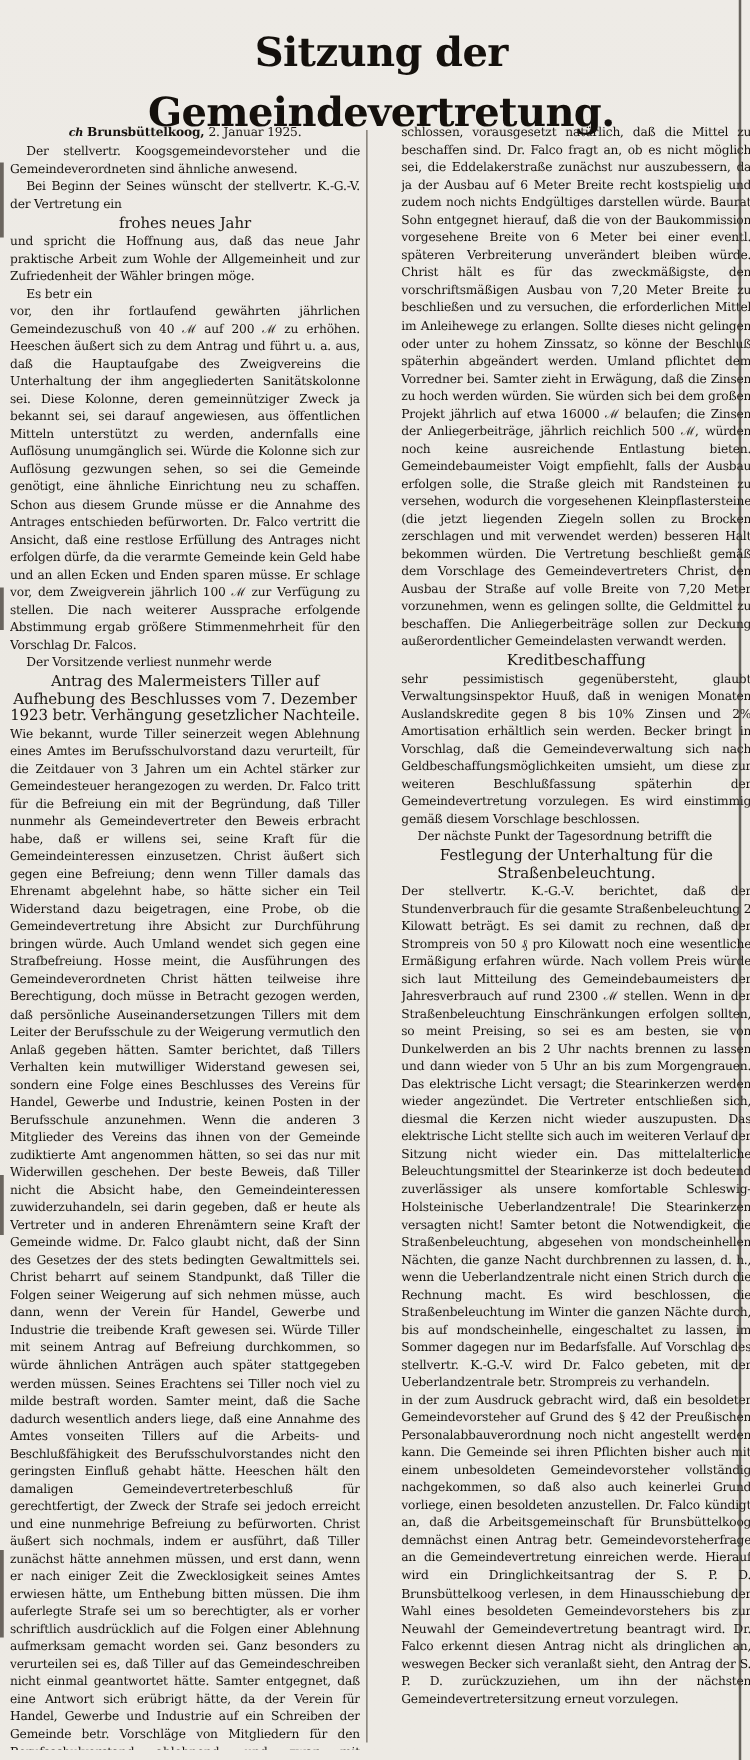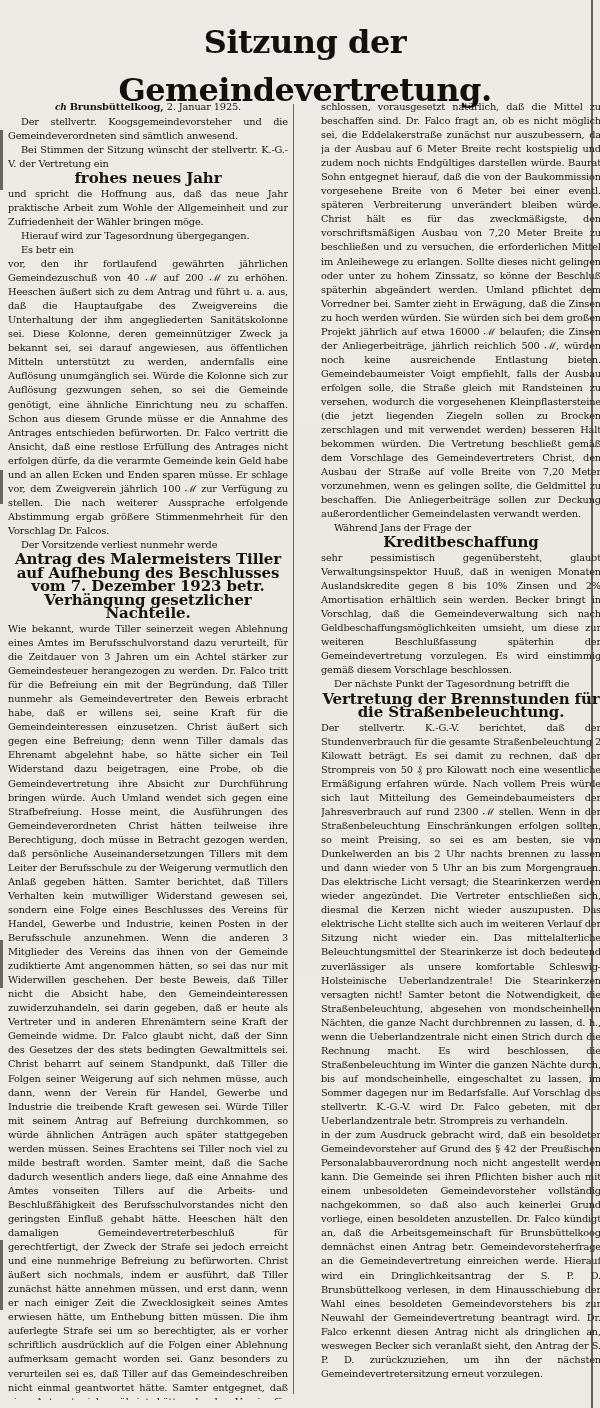--- a/index.html
+++ b/index.html
@@ -38,23 +38,23 @@
     font-size:9.8px;
     line-height:14.05px;
     text-align:justify;
     letter-spacing:-0.15px;
   }
   .col.right{margin-left:12px;}
   .col p{margin:0;}
   .col p.indent{text-indent:13px;}
   .col h2{
     margin:1px 0 1px 0;
-    font-size:15px;
+    font-size:12px;
     line-height:13.6px;
-    font-weight:bold;
+    font-weight:normal;
     text-align:center;
     letter-spacing:-0.1px;
   }
   .dateline{
     text-align:center;
     margin-bottom:1px !important;
   }
   .dl-prefix{font-style:italic;font-size:9px;font-weight:bold;}
   .dl-place{font-weight:bold;}
   .divider{
@@ -85,38 +85,36 @@
 <body>
 
 <div class="page">
   <div class="masthead">
     <h1>Sitzung der Gemeindevertretung.</h1>
   </div>
 
   <div class="cols">
     <div class="col left">
         <p class="dateline"><span class="dl-prefix">ch </span><span class="dl-place">Brunsbüttelkoog, </span><span>2. Januar 1925.</span></p>
-        <p class="indent">Der stellvertr. Koogsgemeindevorsteher und die Gemeindeverordneten sind sämtlich anwesend.</p>
-        <p class="indent">Bei Stimmen der Sitzung wünscht der stellvertr. K.-G.-V. der Vertretung ein</p>
+        <p class="indent">Der stellvertr. Koogsgemeindevorsteher und die Gemeindeverordneten sind ähnliche anwesend.</p>
+        <p class="indent">Bei Beginn der Seines wünscht der stellvertr. K.-G.-V. der Vertretung ein</p>
         <h2>frohes neues Jahr</h2>
         <p class="noindent">und spricht die Hoffnung aus, daß das neue Jahr praktische Arbeit zum Wohle der Allgemeinheit und zur Zufriedenheit der Wähler bringen möge.</p>
-        <p class="indent">Hierauf wird zur Tagesordnung übergegangen.</p>
         <p class="indent">Es betr ein</p>
         <p class="noindent">vor, den ihr fortlaufend gewährten jährlichen Gemeindezuschuß von 40 ℳ auf 200 ℳ zu erhöhen. Heeschen äußert sich zu dem Antrag und führt u. a. aus, daß die Hauptaufgabe des Zweigvereins die Unterhaltung der ihm angegliederten Sanitätskolonne sei. Diese Kolonne, deren gemeinnütziger Zweck ja bekannt sei, sei darauf angewiesen, aus öffentlichen Mitteln unterstützt zu werden, andernfalls eine Auflösung unumgänglich sei. Würde die Kolonne sich zur Auflösung gezwungen sehen, so sei die Gemeinde genötigt, eine ähnliche Einrichtung neu zu schaffen. Schon aus diesem Grunde müsse er die Annahme des Antrages entschieden befürworten. Dr. Falco vertritt die Ansicht, daß eine restlose Erfüllung des Antrages nicht erfolgen dürfe, da die verarmte Gemeinde kein Geld habe und an allen Ecken und Enden sparen müsse. Er schlage vor, dem Zweigverein jährlich 100 ℳ zur Verfügung zu stellen. Die nach weiterer Aussprache erfolgende Abstimmung ergab größere Stimmenmehrheit für den Vorschlag Dr. Falcos.</p>
         <p class="indent">Der Vorsitzende verliest nunmehr werde</p>
         <h2>Antrag des Malermeisters Tiller auf Aufhebung des Beschlusses vom 7. Dezember 1923 betr. Verhängung gesetzlicher Nachteile.</h2>
         <p class="noindent">Wie bekannt, wurde Tiller seinerzeit wegen Ablehnung eines Amtes im Berufsschulvorstand dazu verurteilt, für die Zeitdauer von 3 Jahren um ein Achtel stärker zur Gemeindesteuer herangezogen zu werden. Dr. Falco tritt für die Befreiung ein mit der Begründung, daß Tiller nunmehr als Gemeindevertreter den Beweis erbracht habe, daß er willens sei, seine Kraft für die Gemeindeinteressen einzusetzen. Christ äußert sich gegen eine Befreiung; denn wenn Tiller damals das Ehrenamt abgelehnt habe, so hätte sicher ein Teil Widerstand dazu beigetragen, eine Probe, ob die Gemeindevertretung ihre Absicht zur Durchführung bringen würde. Auch Umland wendet sich gegen eine Strafbefreiung. Hosse meint, die Ausführungen des Gemeindeverordneten Christ hätten teilweise ihre Berechtigung, doch müsse in Betracht gezogen werden, daß persönliche Auseinandersetzungen Tillers mit dem Leiter der Berufsschule zu der Weigerung vermutlich den Anlaß gegeben hätten. Samter berichtet, daß Tillers Verhalten kein mutwilliger Widerstand gewesen sei, sondern eine Folge eines Beschlusses des Vereins für Handel, Gewerbe und Industrie, keinen Posten in der Berufsschule anzunehmen. Wenn die anderen 3 Mitglieder des Vereins das ihnen von der Gemeinde zudiktierte Amt angenommen hätten, so sei das nur mit Widerwillen geschehen. Der beste Beweis, daß Tiller nicht die Absicht habe, den Gemeindeinteressen zuwiderzuhandeln, sei darin gegeben, daß er heute als Vertreter und in anderen Ehrenämtern seine Kraft der Gemeinde widme. Dr. Falco glaubt nicht, daß der Sinn des Gesetzes der des stets bedingten Gewaltmittels sei. Christ beharrt auf seinem Standpunkt, daß Tiller die Folgen seiner Weigerung auf sich nehmen müsse, auch dann, wenn der Verein für Handel, Gewerbe und Industrie die treibende Kraft gewesen sei. Würde Tiller mit seinem Antrag auf Befreiung durchkommen, so würde ähnlichen Anträgen auch später stattgegeben werden müssen. Seines Erachtens sei Tiller noch viel zu milde bestraft worden. Samter meint, daß die Sache dadurch wesentlich anders liege, daß eine Annahme des Amtes vonseiten Tillers auf die Arbeits- und Beschlußfähigkeit des Berufsschulvorstandes nicht den geringsten Einfluß gehabt hätte. Heeschen hält den damaligen Gemeindevertreterbeschluß für gerechtfertigt, der Zweck der Strafe sei jedoch erreicht und eine nunmehrige Befreiung zu befürworten. Christ äußert sich nochmals, indem er ausführt, daß Tiller zunächst hätte annehmen müssen, und erst dann, wenn er nach einiger Zeit die Zwecklosigkeit seines Amtes erwiesen hätte, um Enthebung bitten müssen. Die ihm auferlegte Strafe sei um so berechtigter, als er vorher schriftlich ausdrücklich auf die Folgen einer Ablehnung aufmerksam gemacht worden sei. Ganz besonders zu verurteilen sei es, daß Tiller auf das Gemeindeschreiben nicht einmal geantwortet hätte. Samter entgegnet, daß eine Antwort sich erübrigt hätte, da der Verein für Handel, Gewerbe und Industrie auf ein Schreiben der Gemeinde betr. Vorschläge von Mitgliedern für den Berufsschulvorstand ablehnend, und zwar mit eingehender Begründung, geantwortet hätte. Jans beantragt Schluß der Debatte. Die Abstimmung ergibt mit 8 gegen 7 Stimmen Annahme des Tillerschen Antrages.</p>
       </div>
     <div class="col right">
         <p class="noindent">schlossen, vorausgesetzt natürlich, daß die Mittel zu beschaffen sind. Dr. Falco fragt an, ob es nicht möglich sei, die Eddelakerstraße zunächst nur auszubessern, da ja der Ausbau auf 6 Meter Breite recht kostspielig und zudem noch nichts Endgültiges darstellen würde. Baurat Sohn entgegnet hierauf, daß die von der Baukommission vorgesehene Breite von 6 Meter bei einer eventl. späteren Verbreiterung unverändert bleiben würde. Christ hält es für das zweckmäßigste, den vorschriftsmäßigen Ausbau von 7,20 Meter Breite zu beschließen und zu versuchen, die erforderlichen Mittel im Anleihewege zu erlangen. Sollte dieses nicht gelingen oder unter zu hohem Zinssatz, so könne der Beschluß späterhin abgeändert werden. Umland pflichtet dem Vorredner bei. Samter zieht in Erwägung, daß die Zinsen zu hoch werden würden. Sie würden sich bei dem großen Projekt jährlich auf etwa 16000 ℳ belaufen; die Zinsen der Anliegerbeiträge, jährlich reichlich 500 ℳ, würden noch keine ausreichende Entlastung bieten. Gemeindebaumeister Voigt empfiehlt, falls der Ausbau erfolgen solle, die Straße gleich mit Randsteinen zu versehen, wodurch die vorgesehenen Kleinpflastersteine (die jetzt liegenden Ziegeln sollen zu Brocken zerschlagen und mit verwendet werden) besseren Halt bekommen würden. Die Vertretung beschließt gemäß dem Vorschlage des Gemeindevertreters Christ, den Ausbau der Straße auf volle Breite von 7,20 Meter vorzunehmen, wenn es gelingen sollte, die Geldmittel zu beschaffen. Die Anliegerbeiträge sollen zur Deckung außerordentlicher Gemeindelasten verwandt werden.</p>
-        <p class="indent">Während Jans der Frage der</p>
         <h2>Kreditbeschaffung</h2>
         <p class="noindent">sehr pessimistisch gegenübersteht, glaubt Verwaltungsinspektor Huuß, daß in wenigen Monaten Auslandskredite gegen 8 bis 10% Zinsen und 2% Amortisation erhältlich sein werden. Becker bringt in Vorschlag, daß die Gemeindeverwaltung sich nach Geldbeschaffungsmöglichkeiten umsieht, um diese zur weiteren Beschlußfassung späterhin der Gemeindevertretung vorzulegen. Es wird einstimmig gemäß diesem Vorschlage beschlossen.</p>
         <p class="indent">Der nächste Punkt der Tagesordnung betrifft die</p>
-        <h2>Vertretung der Brennstunden für die Straßenbeleuchtung.</h2>
+        <h2>Festlegung der Unterhaltung für die Straßenbeleuchtung.</h2>
         <p class="noindent">Der stellvertr. K.-G.-V. berichtet, daß der Stundenverbrauch für die gesamte Straßenbeleuchtung 2 Kilowatt beträgt. Es sei damit zu rechnen, daß der Strompreis von 50 ₰ pro Kilowatt noch eine wesentliche Ermäßigung erfahren würde. Nach vollem Preis würde sich laut Mitteilung des Gemeindebaumeisters der Jahresverbrauch auf rund 2300 ℳ stellen. Wenn in der Straßenbeleuchtung Einschränkungen erfolgen sollten, so meint Preising, so sei es am besten, sie von Dunkelwerden an bis 2 Uhr nachts brennen zu lassen und dann wieder von 5 Uhr an bis zum Morgengrauen. Das elektrische Licht versagt; die Stearinkerzen werden wieder angezündet. Die Vertreter entschließen sich, diesmal die Kerzen nicht wieder auszupusten. Das elektrische Licht stellte sich auch im weiteren Verlauf der Sitzung nicht wieder ein. Das mittelalterliche Beleuchtungsmittel der Stearinkerze ist doch bedeutend zuverlässiger als unsere komfortable Schleswig-Holsteinische Ueberlandzentrale! Die Stearinkerzen versagten nicht! Samter betont die Notwendigkeit, die Straßenbeleuchtung, abgesehen von mondscheinhellen Nächten, die ganze Nacht durchbrennen zu lassen, d. h., wenn die Ueberlandzentrale nicht einen Strich durch die Rechnung macht. Es wird beschlossen, die Straßenbeleuchtung im Winter die ganzen Nächte durch, bis auf mondscheinhelle, eingeschaltet zu lassen, im Sommer dagegen nur im Bedarfsfalle. Auf Vorschlag des stellvertr. K.-G.-V. wird Dr. Falco gebeten, mit der Ueberlandzentrale betr. Strompreis zu verhandeln.</p>
         <p class="noindent">in der zum Ausdruck gebracht wird, daß ein besoldeter Gemeindevorsteher auf Grund des § 42 der Preußischen Personalabbauverordnung noch nicht angestellt werden kann. Die Gemeinde sei ihren Pflichten bisher auch mit einem unbesoldeten Gemeindevorsteher vollständig nachgekommen, so daß also auch keinerlei Grund vorliege, einen besoldeten anzustellen. Dr. Falco kündigt an, daß die Arbeitsgemeinschaft für Brunsbüttelkoog demnächst einen Antrag betr. Gemeindevorsteherfrage an die Gemeindevertretung einreichen werde. Hierauf wird ein Dringlichkeitsantrag der S. P. D. Brunsbüttelkoog verlesen, in dem Hinausschiebung der Wahl eines besoldeten Gemeindevorstehers bis zur Neuwahl der Gemeindevertretung beantragt wird. Dr. Falco erkennt diesen Antrag nicht als dringlichen an, weswegen Becker sich veranlaßt sieht, den Antrag der S. P. D. zurückzuziehen, um ihn der nächsten Gemeindevertretersitzung erneut vorzulegen.</p>
       </div>
   </div>
 
   <div class="divider"></div>
   <div class="edge-right"></div>
   <div class="edge-mark m1"></div>
   <div class="edge-mark m2"></div>
   <div class="edge-mark m3"></div>

